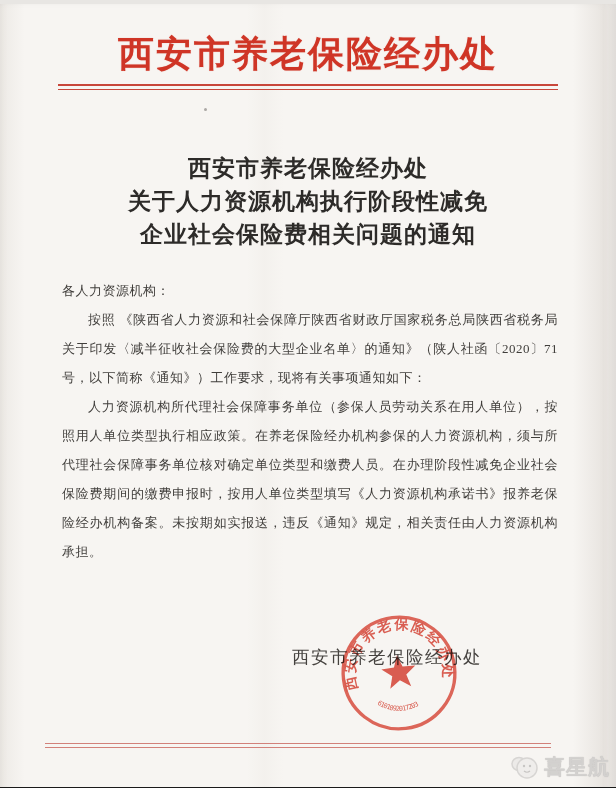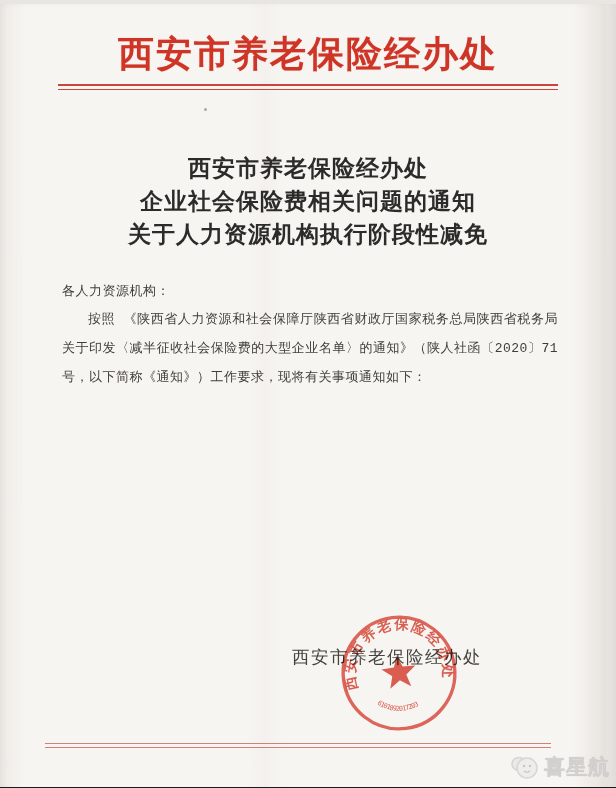--- a/index.html
+++ b/index.html
@@ -90,21 +90,21 @@
     top: 272px;
     left: 62px;
     width: 496px;
     font-size: 13px;
     line-height: 29px;
     color: #403e3b;
     text-align: justify;
     letter-spacing: 0.5px;
   }
   .body-text p { margin: 0; }
-  .body-text p.indent { text-indent: 2em; font-family: Liberation Mono, monospace; }
+  .body-text p.indent { text-indent: 2em; }
 
   
   .sign-org {
     position: absolute;
     top: 641px;
     right: 134px;
     font-size: 17.5px;
     color: #45423f;
     letter-spacing: 1.5px;
   }
@@ -171,27 +171,28 @@
 
   <div class="letterhead">西安市养老保险经办处</div>
 
   <div class="head-rule"></div>
 
 
   <div class="speck"></div>
 
   <div class="title">
     <div>西安市养老保险经办处</div>
+    <div>关于人力资源机构执行阶段性减免</div>
     <div>企业社会保险费相关问题的通知</div>
-    <div>关于人力资源机构执行阶段性减免</div>
   </div>
 
   <div class="body-text">
     <p class="salutation">各人力资源机构：</p>
     <p class="indent">按照 《陕西省人力资源和社会保障厅陕西省财政厅国家税务总局陕西省税务局关于印发〈减半征收社会保险费的大型企业名单〉的通知》（陕人社函〔2020〕71 号，以下简称《通知》）工作要求，现将有关事项通知如下：</p>
+    <p class="indent">人力资源机构所代理社会保障事务单位（参保人员劳动关系在用人单位），按照用人单位类型执行相应政策。在养老保险经办机构参保的人力资源机构，须与所代理社会保障事务单位核对确定单位类型和缴费人员。在办理阶段性减免企业社会保险费期间的缴费申报时，按用人单位类型填写《人力资源机构承诺书》报养老保险经办机构备案。未按期如实报送，违反《通知》规定，相关责任由人力资源机构承担。</p>
   </div>
 
   <div class="sign-org">西安市养老保险经办处</div>
 
 
   <svg class="seal" viewBox="0 0 112 112">
     <circle cx="56" cy="56" r="53" fill="none" stroke="#df5548" stroke-width="3.2"></circle>
     <polygon points="56,39 51.9,50.3 39.8,50.7 49.3,58.2 46,69.8 56,63 66,69.8 62.7,58.2 72.2,50.7 60.1,50.3" fill="#dc4b3d"></polygon>
     <defs>
       <path id="sealRingPath" d="M 16.5 70.4 A 42 42 0 1 1 95.5 70.4" fill="none"></path>

